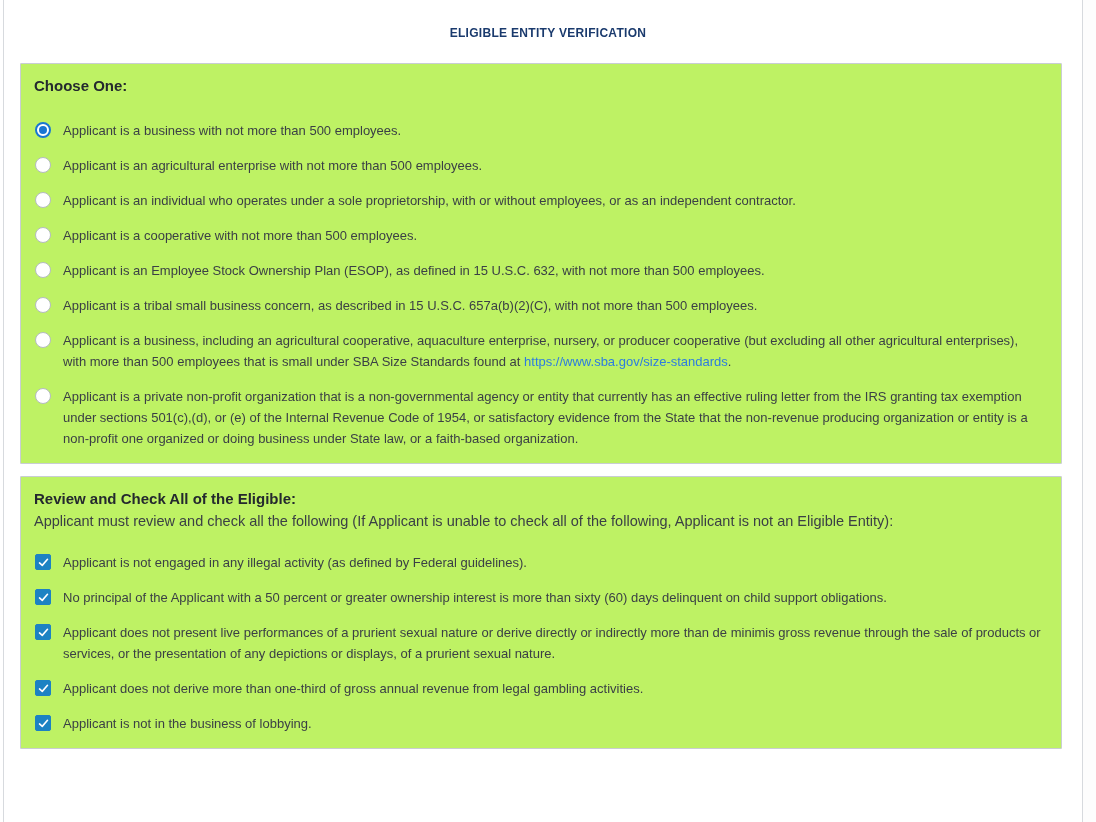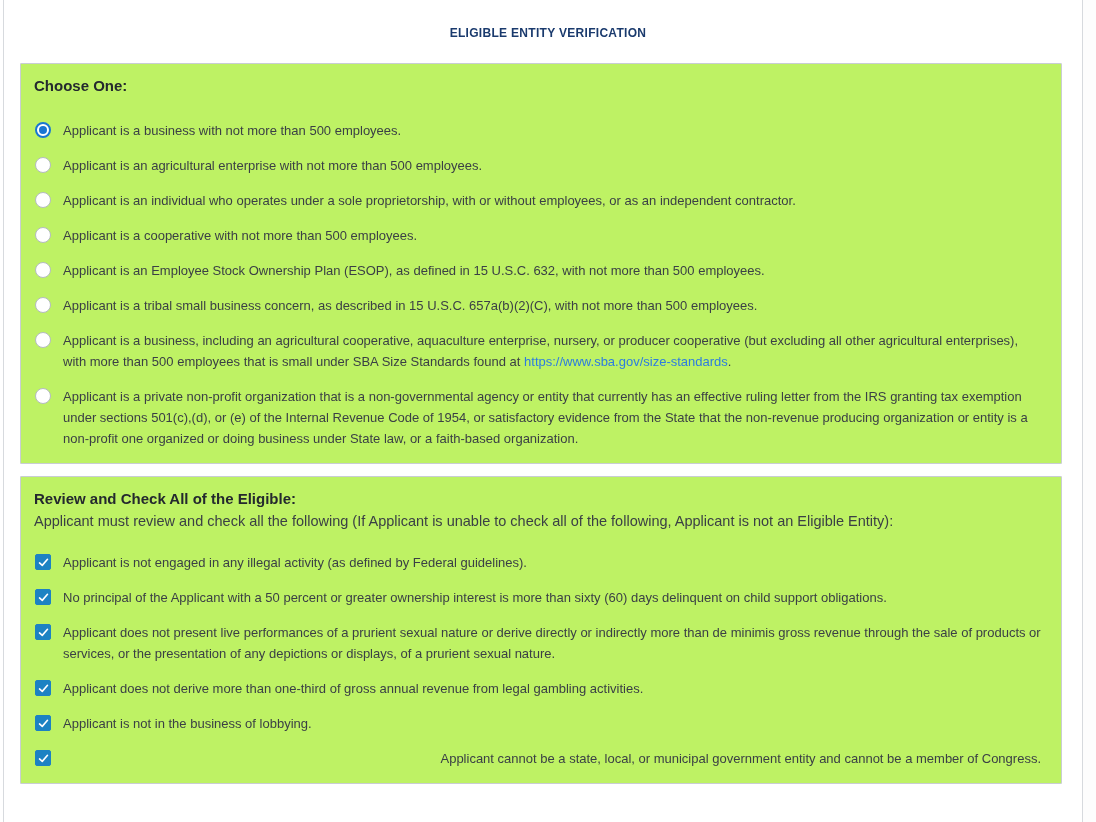--- a/index.html
+++ b/index.html
@@ -50,21 +50,21 @@
   }
   .option-list { margin-top: 24px; }
   .check-list { margin-top: 20px; }
   .option-row {
     display: flex;
     align-items: flex-start;
     margin-bottom: 14px;
     font-size: 13px;
     line-height: 21px;
   }
-  .option-row:last-child { margin-bottom: 2px; justify-content: space-between; }
+  .option-row:last-child { margin-bottom: 2px; }
   .ctrl {
     flex: 0 0 auto;
     width: 16px; height: 16px;
     margin: 2px 12px 0 1px;
     position: relative;
     cursor: pointer;
     background: #ffffff;
   }
   .radio {
     border: 1px solid #b4bac1;
@@ -213,24 +213,14 @@
     <span class="ctrl checkbox on">
       <svg width="11" height="11" viewBox="0 0 16 16" aria-hidden="true">
         <path d="M2.2 8.6 L6.2 12.2 L13.8 3.4" stroke="#ffffff" stroke-width="2.3" fill="none" stroke-linecap="round" stroke-linejoin="round"></path>
       </svg>
     </span>
     <span class="option-label">
       <span>Applicant is not in the business of lobbying.</span>
     </span>
   </div>
 
-  <div class="option-row">
-    <span class="ctrl checkbox on">
-      <svg width="11" height="11" viewBox="0 0 16 16" aria-hidden="true">
-        <path d="M2.2 8.6 L6.2 12.2 L13.8 3.4" stroke="#ffffff" stroke-width="2.3" fill="none" stroke-linecap="round" stroke-linejoin="round"></path>
-      </svg>
-    </span>
-    <span class="option-label">
-      <span>Applicant cannot be a state, local, or municipal government entity and cannot be a member of Congress.</span>
-    </span>
-  </div>
 </div>
 </section>
 
 </body></html>

